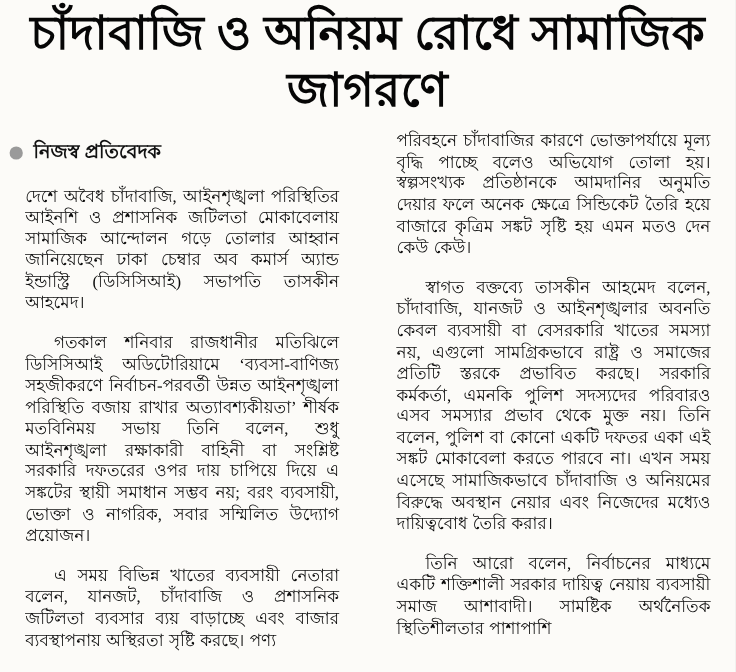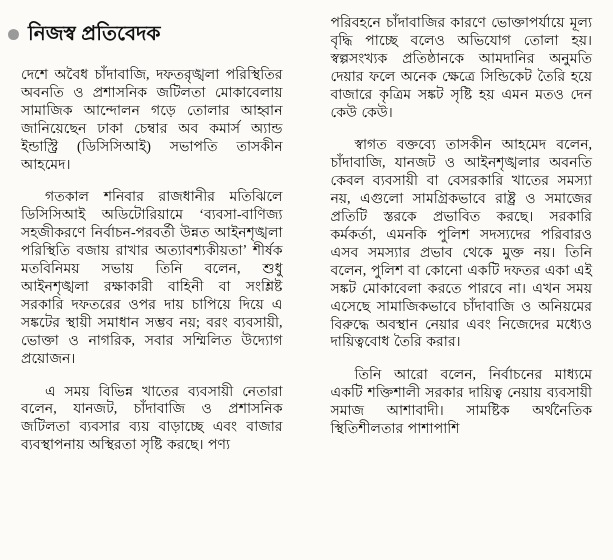--- a/index.html
+++ b/index.html
@@ -36,21 +36,21 @@
   }
   .col {
     flex: 1 1 0;
     min-width: 0;
   }
   .byline {
     display: flex;
     align-items: center;
     gap: 9px;
     font-weight: bold;
-    font-size: 20px;
+    font-size: 16px;
     margin: 6px 0 10px 2px;
     color: #111;
     font-family: "Liberation Sans", "DejaVu Sans", sans-serif;
   }
   .byline-bullet {
     flex: 0 0 auto;
     width: 11px;
     height: 11px;
     border-radius: 50%;
     background: #9a9a9a;
@@ -65,30 +65,31 @@
   }
   .body-para.indent { text-indent: 24px; }
   .col-right .body-para:first-child { margin-top: 2px; }
 </style>
 </head>
 <body>
 
 <div class="page">
 
   <h1 class="headline">
+    <span class="hl-line">চাঁদাবাজি ও অনিয়ম রোধে সামাজিক জাগরণে</span>
   </h1>
 
   <div class="columns">
 
     <div class="col col-left">
       <div class="byline">
         <span class="byline-bullet"></span>
         <span>নিজস্ব প্রতিবেদক</span>
       </div>
-      <p class="body-para">দেশে অবৈধ চাঁদাবাজি, দফতরৃঙ্খলা পরিস্থিতির অবনতি ও প্রশাসনিক জটিলতা মোকাবেলায় সামাজিক আন্দোলন গড়ে তোলার আহ্বান জানিয়েছেন ঢাকা চেম্বার অব কমার্স অ্যান্ড ইন্ডাস্ট্রি (ডিসিসিআই) সভাপতি তাসকীন আহমেদ।</p>
+      <p class="body-para">দেশে অবৈধ চাঁদাবাজি, আইনশৃঙ্খলা পরিস্থিতির আইনশি ও প্রশাসনিক জটিলতা মোকাবেলায় সামাজিক আন্দোলন গড়ে তোলার আহ্বান জানিয়েছেন ঢাকা চেম্বার অব কমার্স অ্যান্ড ইন্ডাস্ট্রি (ডিসিসিআই) সভাপতি তাসকীন আহমেদ।</p>
       <p class="body-para indent">গতকাল শনিবার রাজধানীর মতিঝিলে ডিসিসিআই অডিটোরিয়ামে ‘ব্যবসা-বাণিজ্য সহজীকরণে নির্বাচন-পরবর্তী উন্নত আইনশৃঙ্খলা পরিস্থিতি বজায় রাখার অত্যাবশ্যকীয়তা’ শীর্ষক মতবিনিময় সভায় তিনি বলেন, শুধু আইনশৃঙ্খলা রক্ষাকারী বাহিনী বা সংশ্লিষ্ট সরকারি দফতরের ওপর দায় চাপিয়ে দিয়ে এ সঙ্কটের স্থায়ী সমাধান সম্ভব নয়; বরং ব্যবসায়ী, ভোক্তা ও নাগরিক, সবার সম্মিলিত উদ্যোগ প্রয়োজন।</p>
       <p class="body-para indent">এ সময় বিভিন্ন খাতের ব্যবসায়ী নেতারা বলেন, যানজট, চাঁদাবাজি ও প্রশাসনিক জটিলতা ব্যবসার ব্যয় বাড়াচ্ছে এবং বাজার ব্যবস্থাপনায় অস্থিরতা সৃষ্টি করছে। পণ্য</p>
     </div>
 
     <div class="col col-right">
       <p class="body-para">পরিবহনে চাঁদাবাজির কারণে ভোক্তাপর্যায়ে মূল্য বৃদ্ধি পাচ্ছে বলেও অভিযোগ তোলা হয়। স্বল্পসংখ্যক প্রতিষ্ঠানকে আমদানির অনুমতি দেয়ার ফলে অনেক ক্ষেত্রে সিন্ডিকেট তৈরি হয়ে বাজারে কৃত্রিম সঙ্কট সৃষ্টি হয় এমন মতও দেন কেউ কেউ।</p>
       <p class="body-para indent">স্বাগত বক্তব্যে তাসকীন আহমেদ বলেন, চাঁদাবাজি, যানজট ও আইনশৃঙ্খলার অবনতি কেবল ব্যবসায়ী বা বেসরকারি খাতের সমস্যা নয়, এগুলো সামগ্রিকভাবে রাষ্ট্র ও সমাজের প্রতিটি স্তরকে প্রভাবিত করছে। সরকারি কর্মকর্তা, এমনকি পুলিশ সদস্যদের পরিবারও এসব সমস্যার প্রভাব থেকে মুক্ত নয়। তিনি বলেন, পুলিশ বা কোনো একটি দফতর একা এই সঙ্কট মোকাবেলা করতে পারবে না। এখন সময় এসেছে সামাজিকভাবে চাঁদাবাজি ও অনিয়মের বিরুদ্ধে অবস্থান নেয়ার এবং নিজেদের মধ্যেও দায়িত্ববোধ তৈরি করার।</p>
       <p class="body-para indent">
         <span>তিনি আরো বলেন, নির্বাচনের মাধ্যমে একটি শক্তিশালী সরকার দায়িত্ব নেয়ায় ব্যবসায়ী সমাজ আশাবাদী। সামষ্টিক অর্থনৈতিক স্থিতিশীলতার পাশাপাশি</span>
         

